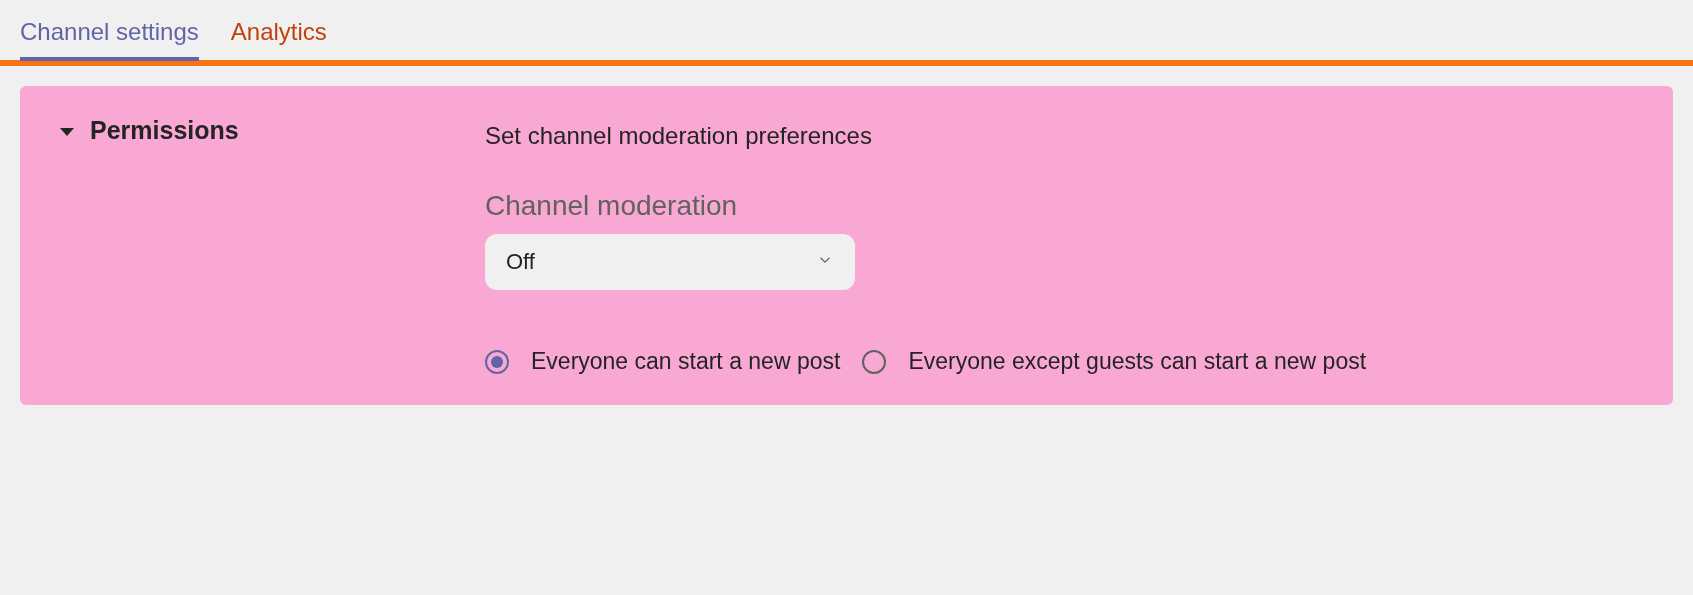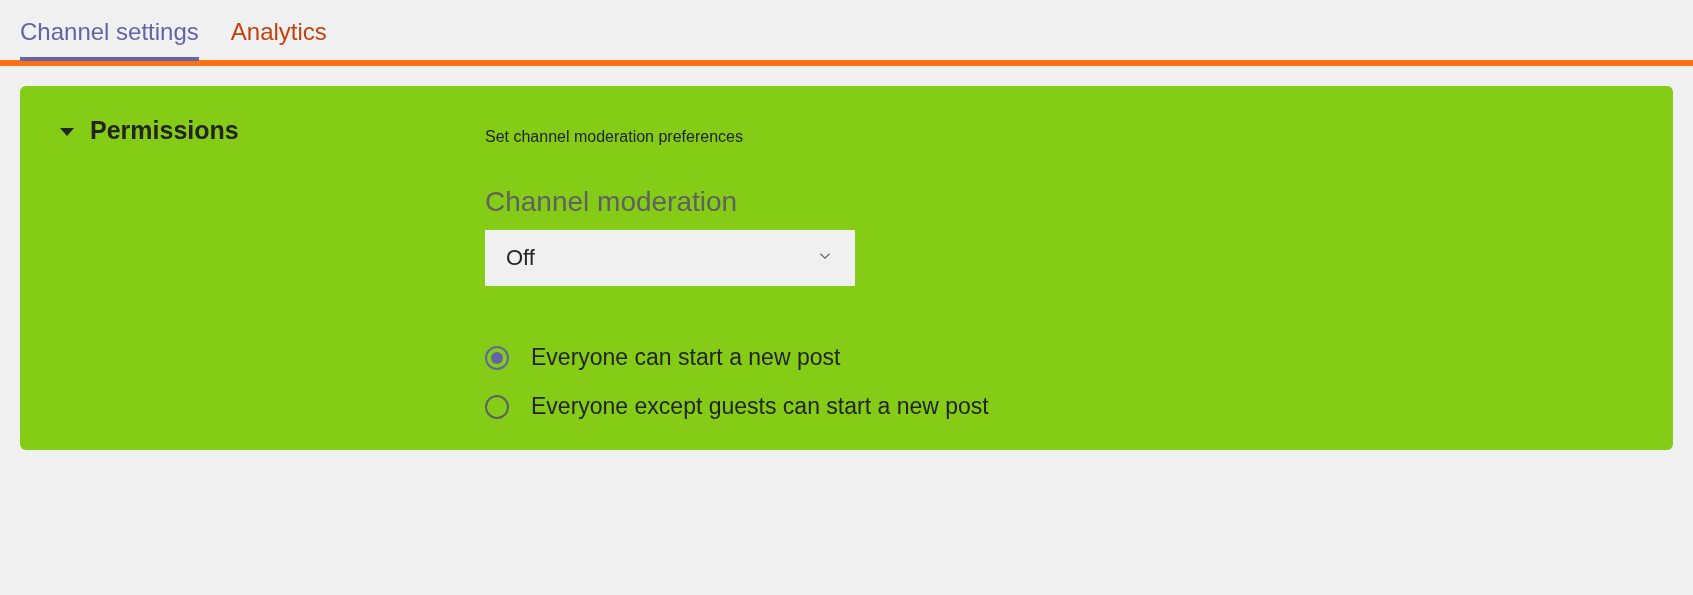--- a/index.html
+++ b/index.html
@@ -33,21 +33,21 @@
     .tab.active::after {
       content: '';
       position: absolute;
       bottom: -1px;
       left: 0;
       right: 0;
       height: 4px;
       background: #6264a7;
     }
     .content-panel {
-      background: #84cc16;
+      background: #f9a8d4;
       margin: 20px;
       border-radius: 6px;
       padding: 30px 40px;
     }
     .section {
       display: flex;
       align-items: flex-start;
     }
     .section-header {
       display: flex;
@@ -66,36 +66,36 @@
     }
     .section-title {
       font-size: 25px;
       font-weight: 700;
       color: #242424;
     }
     .section-body {
       flex: 1;
     }
     .section-description {
-      font-size: 16px;
+      font-size: 24px;
       color: #242424;
       margin-bottom: 40px;
-      margin-top: 12px;
+      margin-top: 6px;
     }
     .field-label {
       font-size: 28px;
       color: #616161;
       margin-bottom: 12px;
     }
     .dropdown {
       display: flex;
       align-items: center;
       justify-content: space-between;
       background: #f0f0f0;
-      border-radius: 0;
+      border-radius: 12px;
       padding: 14px 20px;
       width: 370px;
       cursor: pointer;
       border: 1px solid transparent;
     }
     .dropdown-value {
       font-size: 22px;
       color: #242424;
     }
     .chevron-icon svg {
@@ -103,21 +103,21 @@
       height: 18px;
       stroke: #616161;
       stroke-width: 1.5;
       fill: none;
     }
     .spacer {
       height: 44px;
     }
     .radio-group {
       display: flex;
-      flex-direction: column;
+      flex-direction: row;
       gap: 22px;
       margin-top: 14px;
     }
     .radio-option {
       display: flex;
       align-items: center;
       gap: 22px;
       cursor: pointer;
     }
     .radio-button {

